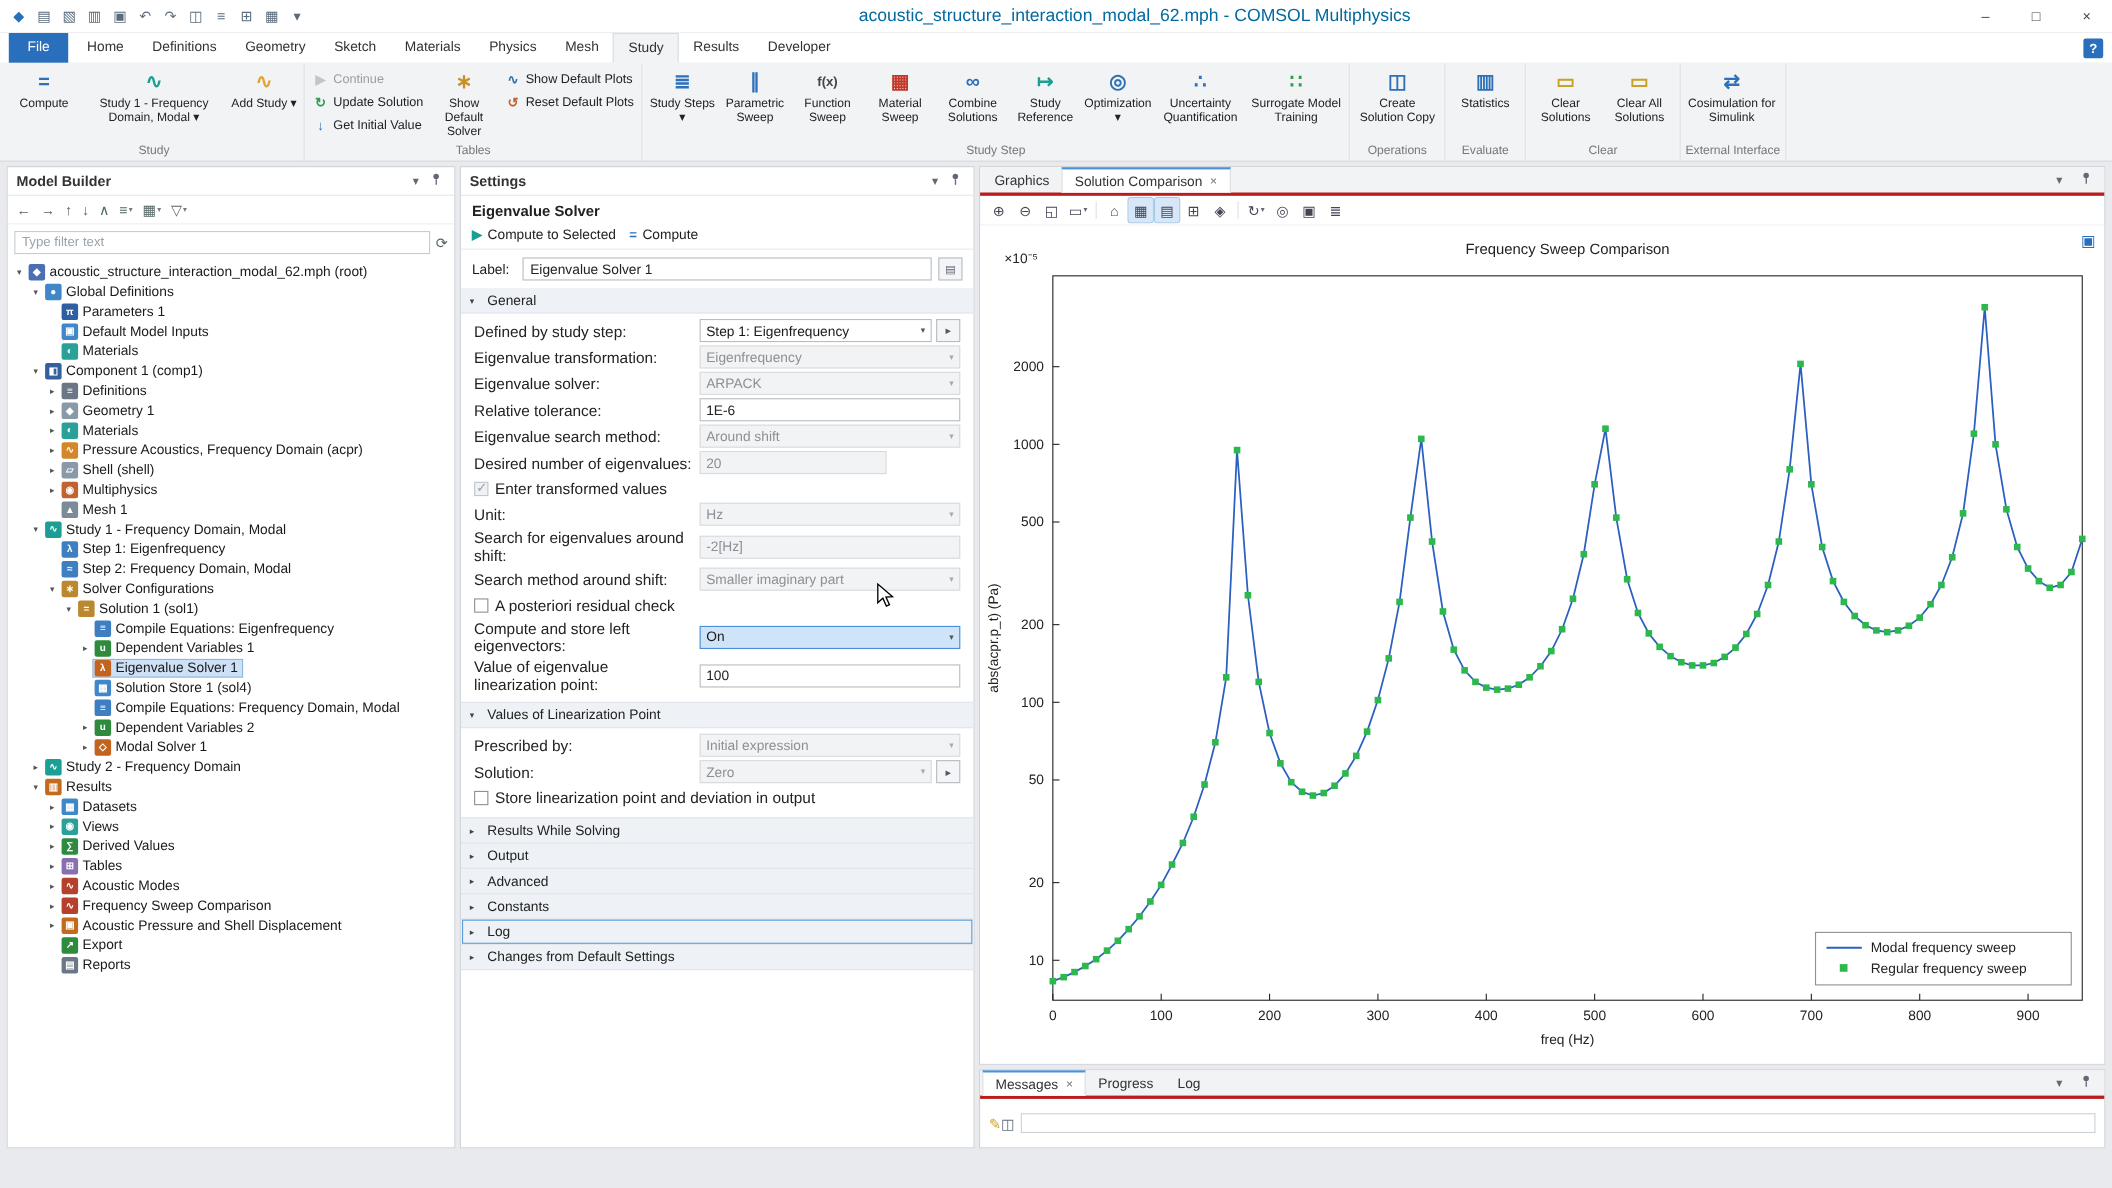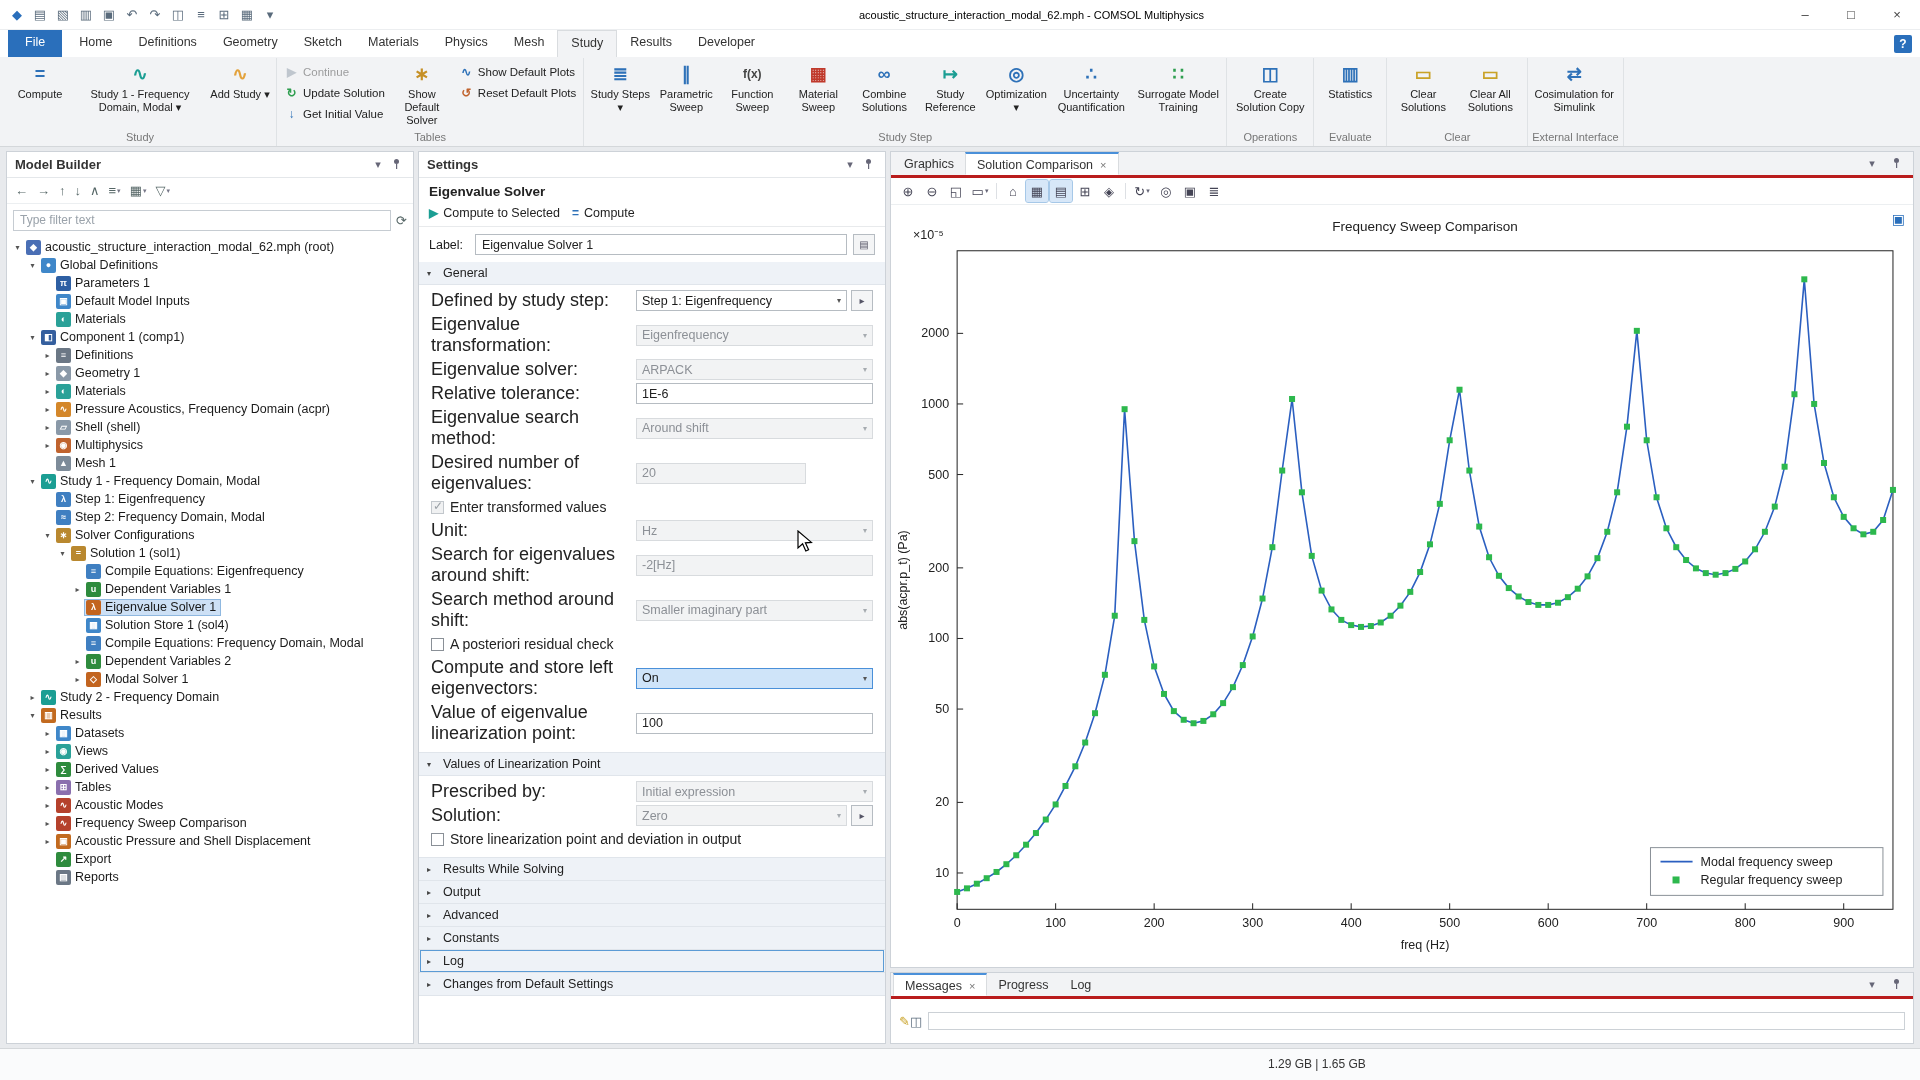--- a/index.html
+++ b/index.html
@@ -4,21 +4,21 @@
 <style>
 *{box-sizing:border-box;margin:0;padding:0}
 html,body{width:1920px;height:1080px;overflow:hidden;background:#cfd4d9}
 body{font-family:"Liberation Sans",sans-serif;font-size:12.5px;color:#1a1a1a}
 .app{position:relative;width:1920px;height:1080px;background:#e8eaed;overflow:hidden}
 
 
 .titlebar{height:30px;background:#fff;display:flex;align-items:center;border-bottom:1px solid #eceef0}
 .qat{display:flex;align-items:center;gap:1px;padding-left:6px}
 .qicon{width:22px;height:22px;display:flex;align-items:center;justify-content:center;font-size:13px;color:#5a6b7c}
-.win-title{flex:1;text-align:center;font-size:11px;color:#000000;white-space:nowrap}
+.win-title{flex:1;text-align:center;font-size:16px;color:#0369a1;white-space:nowrap}
 .wincontrols{display:flex}
 .winbtn{width:46px;height:30px;display:flex;align-items:center;justify-content:center;font-size:13px;color:#444}
 
 
 .tabrow{height:27px;background:#fff;display:flex;align-items:stretch;padding-left:8px}
 .tab{padding:5px 13px 4px;font-size:12.5px;color:#333;white-space:nowrap}
 .tab.file{background:#2a6fbb;color:#fff;margin-right:4px;padding:5px 17px 4px}
 .tab.active{background:#f2f3f5;border:1px solid #d9dcdf;border-bottom:none}
 .help-btn{margin-left:auto;margin-right:8px;align-self:center;background:#2a6fbb;color:#fff;width:18px;height:18px;border-radius:2px;text-align:center;line-height:18px;font-size:12px;font-weight:bold}
 
@@ -74,21 +74,21 @@
 .label-row{display:flex;align-items:center;padding:7px 10px;gap:6px;flex:none}
 .label-row .llbl{width:40px;flex:none}
 .label-row input{flex:1;height:21px;border:1px solid #b6bcc2;padding:0 6px;font-size:12.5px;color:#222}
 .mini-btn{width:22px;height:21px;border:1px solid #b6bcc2;background:#f4f5f6;display:flex;align-items:center;justify-content:center;font-size:10px;color:#556;flex:none}
 .settings-body{flex:1;overflow:hidden}
 .sec-h{height:24px;display:flex;align-items:center;gap:6px;background:#eef2f7;border-top:1px solid #e0e5eb;border-bottom:1px solid #e0e5eb;padding:0 8px;font-size:12.5px;color:#222;margin-top:-1px}
 .sec-h .tri{font-size:8px;color:#444;width:10px;flex:none}
 .sec-h.focused{outline:1px solid #5b9bd5;outline-offset:-2px}
 .form{padding:5px 12px 9px;display:flex;flex-direction:column;gap:3px}
 .frow{display:flex;align-items:center;min-height:21px}
-.flabel{width:205px;flex:none;font-size:18px;color:#222;padding-right:6px}
+.flabel{width:205px;flex:none;font-size:14px;color:#222;padding-right:6px}
 .fcontrol{flex:1;display:flex;align-items:center;gap:4px;min-width:0}
 .select{flex:1;height:21px;border:1px solid #b6bcc2;background:#fff;display:flex;align-items:center;padding:0 5px;min-width:0}
 .select .val{flex:1;font-size:12.5px;overflow:hidden;white-space:nowrap}
 .select .arr{font-size:8px;color:#555;padding-left:3px}
 .select.dis{background:#f2f3f4;border-color:#d8dbde;color:#8c9096}
 .select.dis .arr{color:#a6abb0}
 .select.focus{background:#cfe4f9;border-color:#4a90d9}
 .tinput{flex:1;height:21px;border:1px solid #b6bcc2;padding:0 5px;font-size:12.5px;color:#222;background:#fff;min-width:0}
 .tinput.dis{background:#f2f3f4;border-color:#d8dbde;color:#8c9096}
 .cbrow{display:flex;align-items:center;gap:6px;min-height:20px}
@@ -980,21 +980,18 @@
           </div>
         <div class="msg-body">
           <span class="msg-icons"><span class="msg-icon" style="color: rgb(201, 162, 39);">✎</span><span class="msg-icon" style="color: rgb(90, 107, 124);">◫</span></span>
           <span class="msg-bar"></span>
         </div>
       </section>
     </div>
 
   </div>
 
-  <div class="statusbar">
-    <span class="mem">1.29 GB | 1.65 GB</span>
-  </div>
 
   <svg class="cursor" width="20" height="24" viewBox="0 0 20 24">
     <path d="M2,1 L2,18 L6.6,13.8 L9.8,21 L12.6,19.7 L9.4,12.8 L15.4,12.4 Z" fill="#fff" stroke="#000" stroke-width="1.2"></path>
   </svg>
 
 </div>
 
 </body></html>

